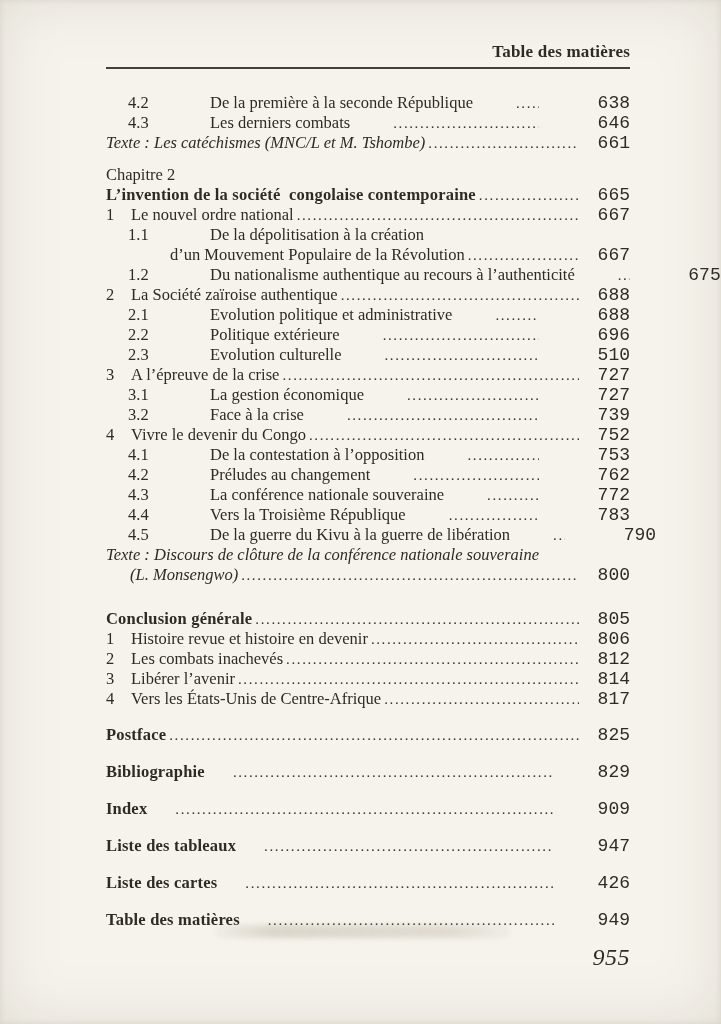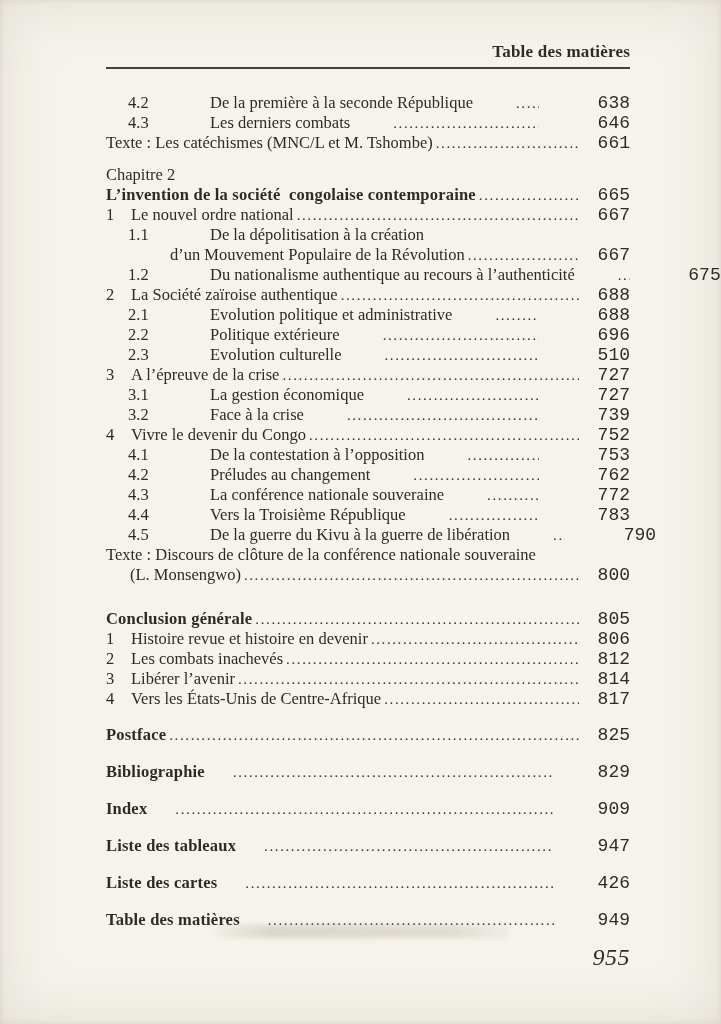--- a/index.html
+++ b/index.html
@@ -45,21 +45,21 @@
   .toc-row .label { flex:none; white-space:pre; }
   .toc-row .title { white-space:pre; }
 
   .indent-top  .label { width:25px; }
   .indent-sub  { padding-left:22px;gap:40px; }
   .indent-sub  .label { width:42px; }
   .indent-cont { padding-left:64px; }
   .indent-textecont { padding-left:24px; }
 
   .style-bold .title { font-weight:bold; letter-spacing:0.2px; }
-  .style-italic .label, .style-italic .title { }
+  .style-italic .label, .style-italic .title { font-style:italic; }
 
   .leader {
     flex:1 1 auto;
     overflow:hidden;
     white-space:nowrap;
     margin:0 7px 0 3px;
     min-width:12px;
     letter-spacing:1.6px;
     font-size:15px;
     color:#3a362f;

